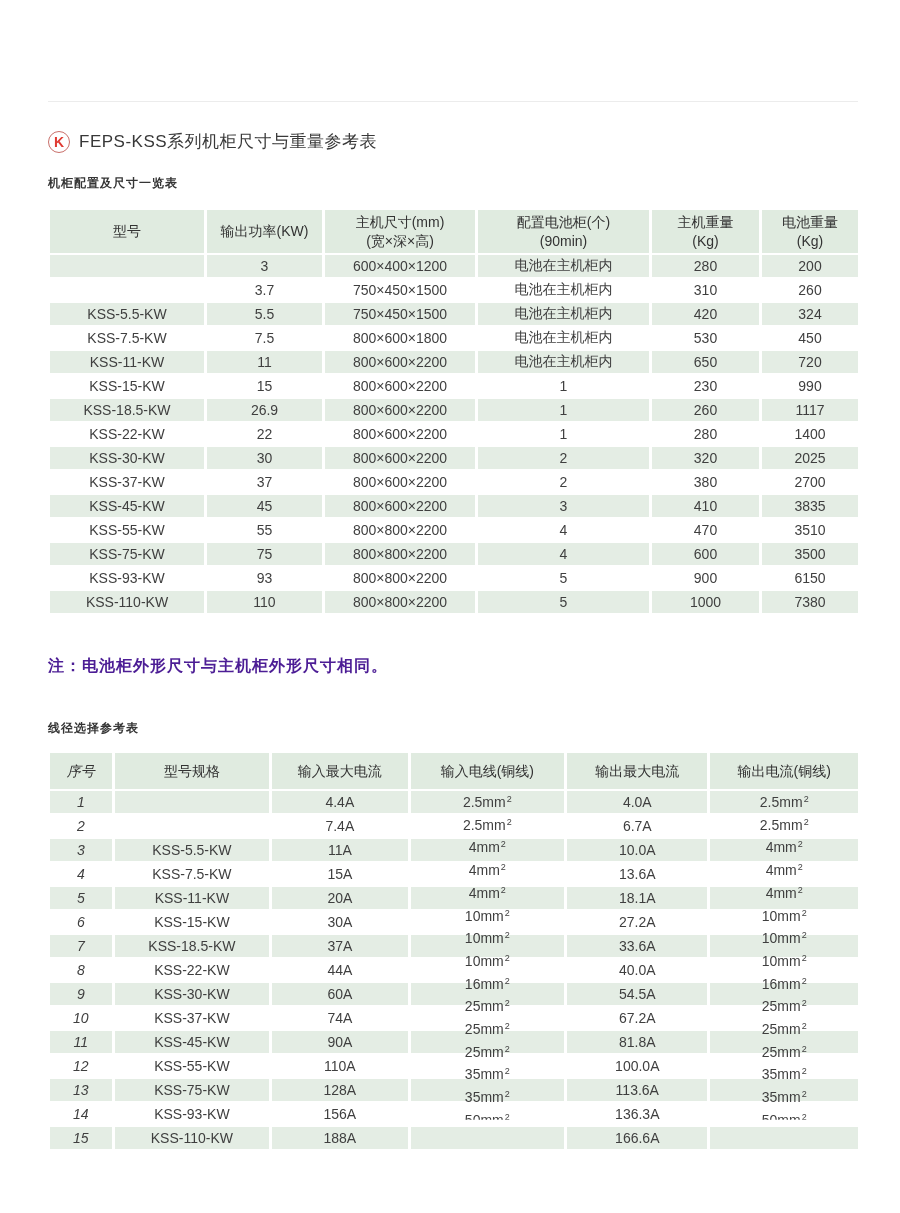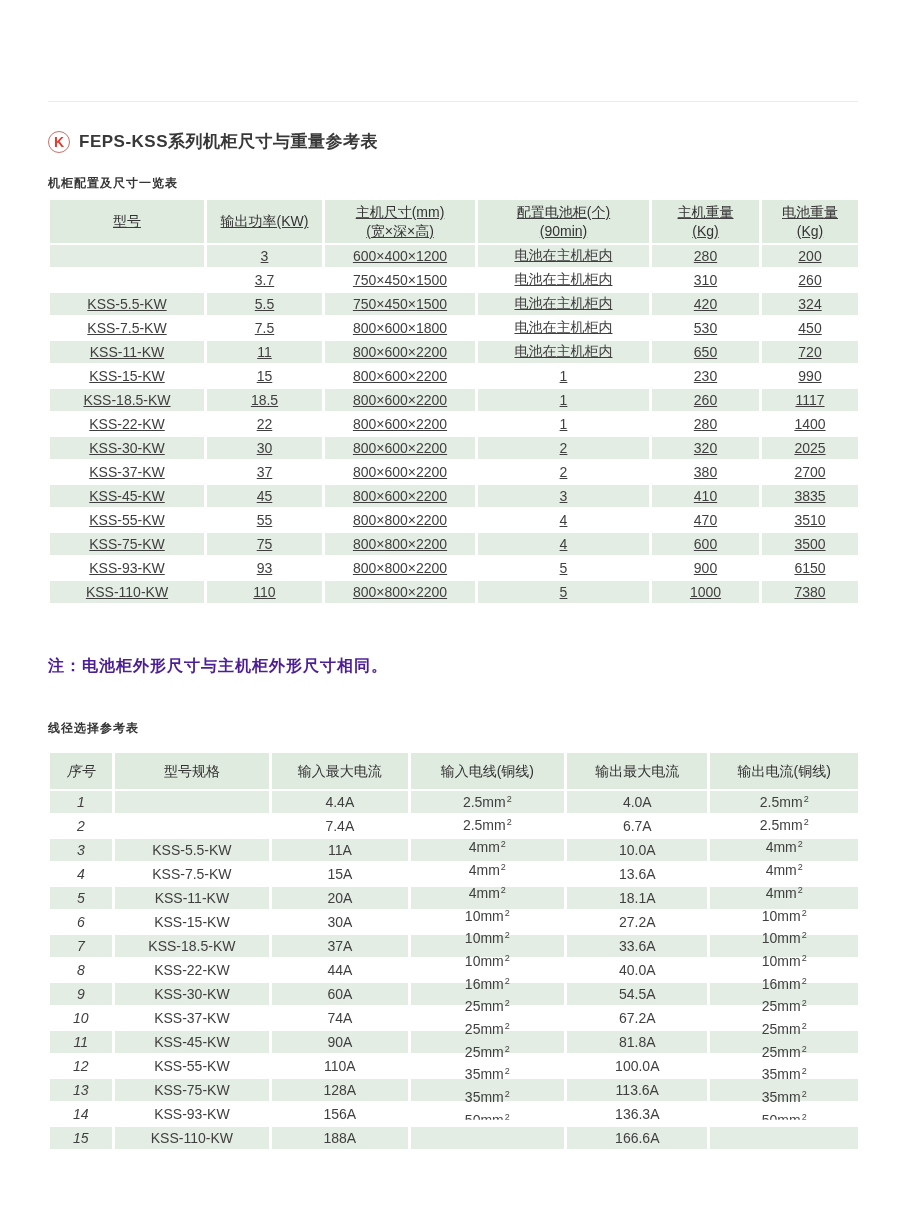--- a/index.html
+++ b/index.html
@@ -15,30 +15,30 @@
   .page{position:relative;width:900px;height:1213px;background:#fff;overflow:hidden;}
 
   .title{position:absolute;left:55px;top:42px;margin:0;font-size:34px;font-weight:bold;
          color:var(--title-gray);letter-spacing:1px;}
   .divider{position:absolute;left:48px;top:101px;width:810px;height:1px;background:#ececec;}
 
   .sec{position:absolute;left:48px;top:130px;display:flex;align-items:center;gap:9px;}
   .badge{display:inline-flex;align-items:center;justify-content:center;width:22px;height:22px;
          border:1px solid #c9706b;border-radius:50%;color:var(--accent-red);
          font-weight:bold;font-size:14px;line-height:1;}
-  .sec-text{font-size:17px;font-weight:bold;color:#383838;letter-spacing:0.5px;}
+  .sec-text{font-size:17px;font-weight:normal;color:#383838;letter-spacing:0.5px;}
 
   .tbl-title{position:absolute;left:48px;font-size:12px;font-weight:bold;color:#353535;letter-spacing:1px;}
   .t1t{top:175px;}
   .t2t{top:720px;}
   .note{position:absolute;left:48px;top:656px;font-size:16px;font-weight:bold;color:#4c1d95;letter-spacing:1px;}
 
   table.spec{position:absolute;left:50px;border-collapse:separate;border-spacing:0;
              table-layout:fixed;width:808px;font-size:14px;color:#3f3f3f;}
-  .t1{top:200px;text-decoration:underline;}
+  .t1{top:210px;}
   .t2{top:753px;}
   .spec th,.spec td{padding:0;text-align:center;vertical-align:middle;
                     border-right:3px solid #fff;border-bottom:2px solid #fff;
                     overflow:visible;}
   .spec th:last-child,.spec td:last-child{border-right:none;}
   .spec th{background:var(--header-green);font-weight:normal;color:#333;
            white-space:pre-line;line-height:1.35;}
   .t1 th{height:45px;}
   .t2 th{height:38px;}
   .spec td{height:24px;background:#fff;}
@@ -138,21 +138,21 @@
         <tr>
           <td class="c1">KSS-15-KW</td>
           <td class="c2">15</td>
           <td class="c3">800×600×2200</td>
           <td class="c4">1</td>
           <td class="c5">230</td>
           <td class="c6">990</td>
         </tr>
         <tr>
           <td class="c1">KSS-18.5-KW</td>
-          <td class="c2">18.5</td>
+          <td class="c2">26.9</td>
           <td class="c3">800×600×2200</td>
           <td class="c4">1</td>
           <td class="c5">260</td>
           <td class="c6">1117</td>
         </tr>
         <tr>
           <td class="c1">KSS-22-KW</td>
           <td class="c2">22</td>
           <td class="c3">800×600×2200</td>
           <td class="c4">1</td>

